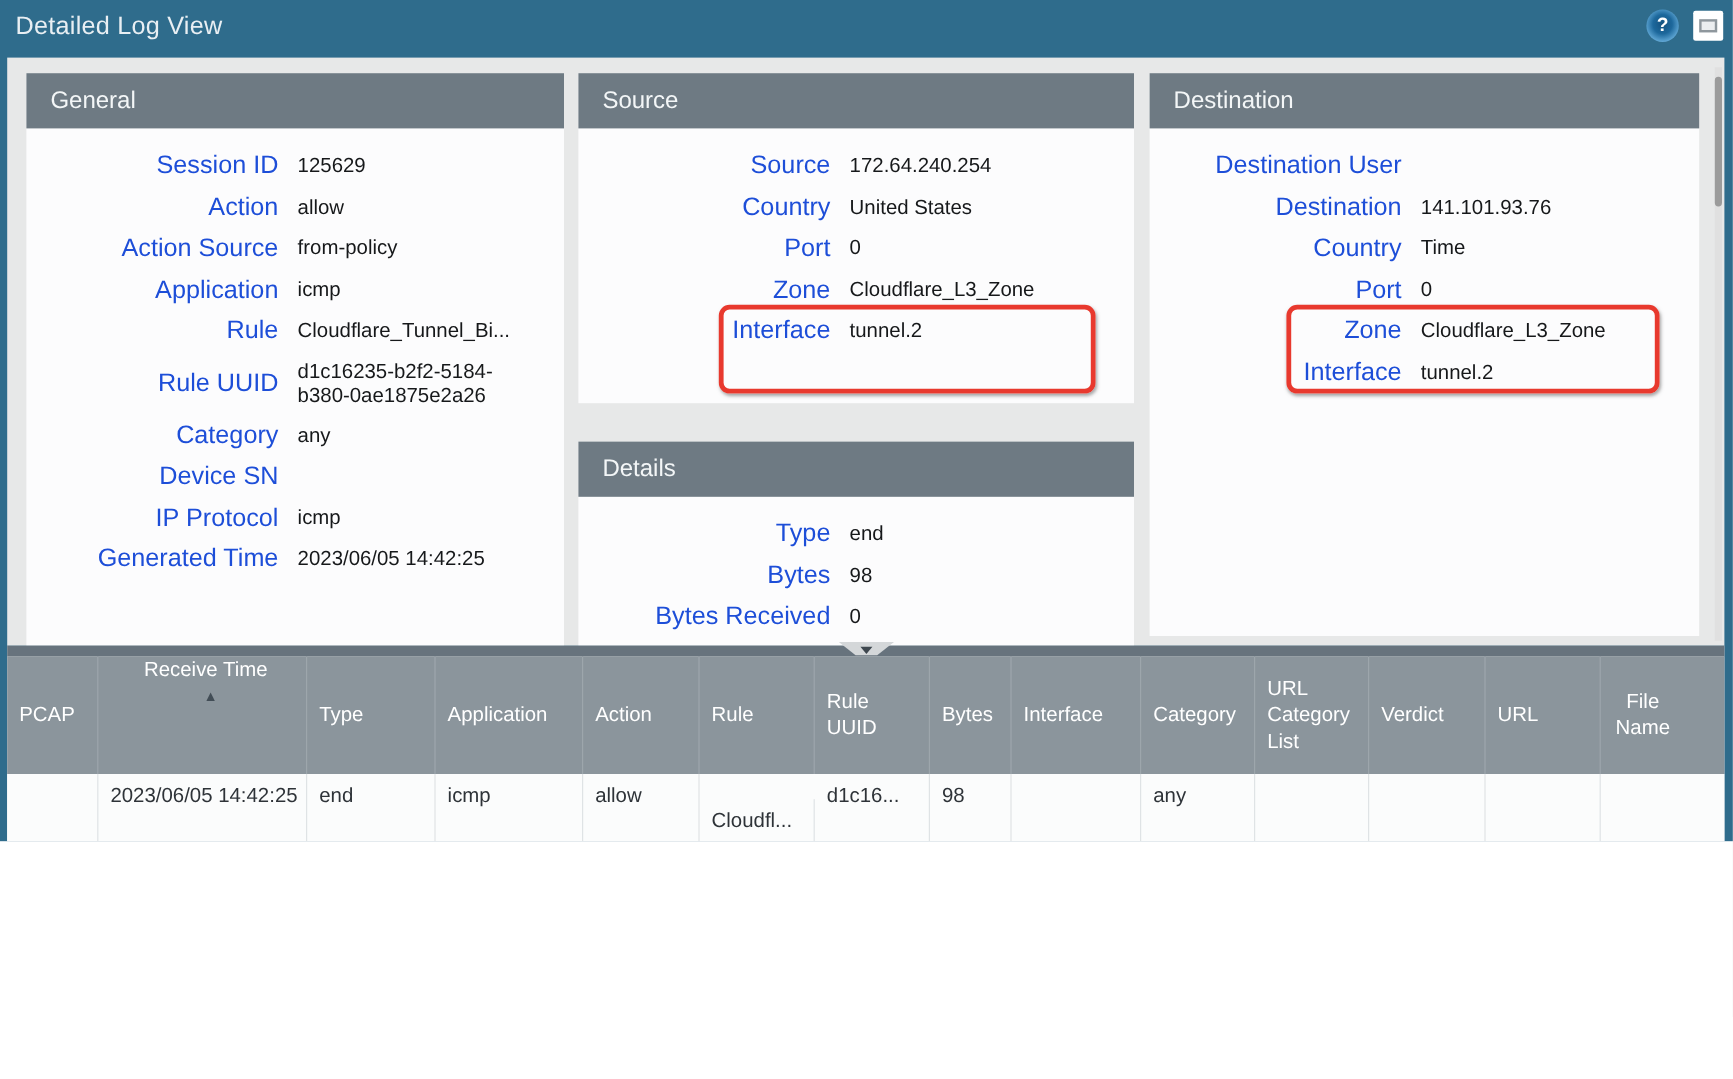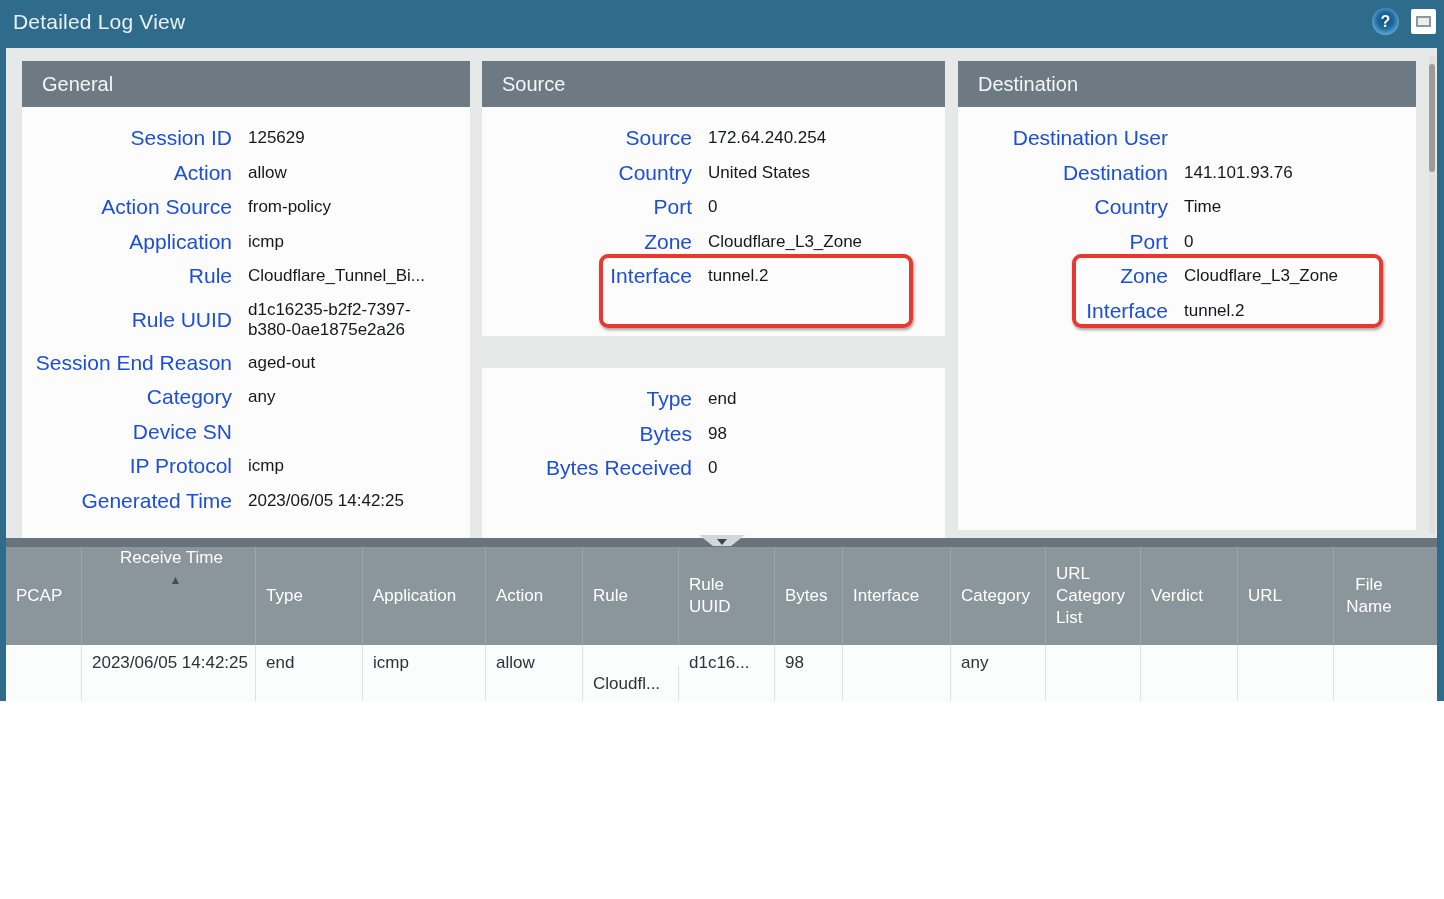--- a/index.html
+++ b/index.html
@@ -103,25 +103,21 @@
           <div class="frow">
             <div class="flabel">Application</div>
             <div class="fvalue">icmp</div>
           </div>
           <div class="frow">
             <div class="flabel">Rule</div>
             <div class="fvalue">Cloudflare_Tunnel_Bi...</div>
           </div>
           <div class="frow">
             <div class="flabel">Rule UUID</div>
-            <div class="fvalue">d1c16235-b2f2-7397-b380-0ae1875e2a26</div>
-          </div>
-          <div class="frow">
-            <div class="flabel">Session End Reason</div>
-            <div class="fvalue">aged-out</div>
+            <div class="fvalue">d1c16235-b2f2-5184-b380-0ae1875e2a26</div>
           </div>
           <div class="frow">
             <div class="flabel">Category</div>
             <div class="fvalue">any</div>
           </div>
           <div class="frow">
             <div class="flabel">Device SN</div>
             <div class="fvalue"></div>
           </div>
           <div class="frow">
@@ -155,20 +151,21 @@
             <div class="fvalue">Cloudflare_L3_Zone</div>
           </div>
           <div class="frow">
             <div class="flabel">Interface</div>
             <div class="fvalue">tunnel.2</div>
           </div>
         </div>
     </div>
 
     <div class="panel panel-details">
+      <div class="panel-header">Details</div>
       <div class="frows">
           <div class="frow">
             <div class="flabel">Type</div>
             <div class="fvalue">end</div>
           </div>
           <div class="frow">
             <div class="flabel">Bytes</div>
             <div class="fvalue">98</div>
           </div>
           <div class="frow">

